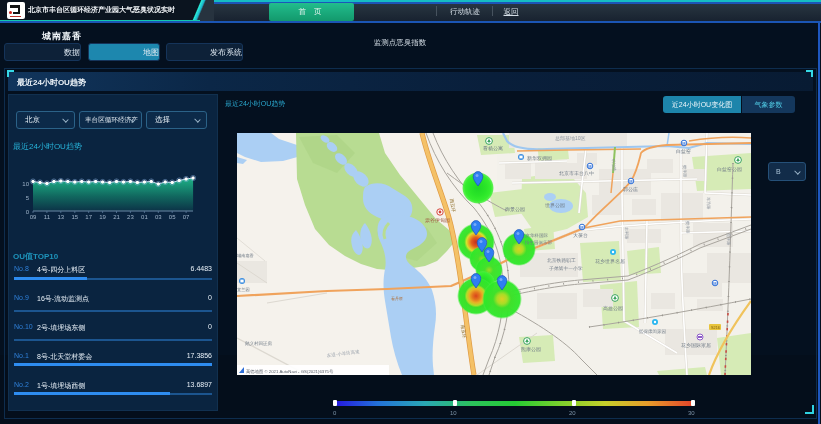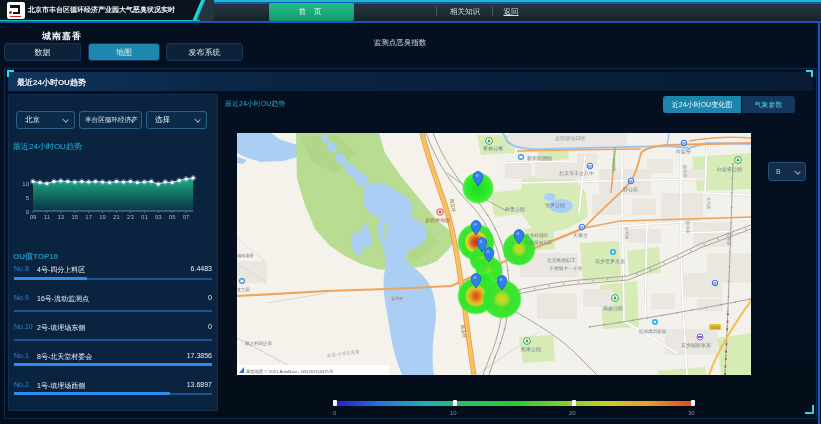--- a/index.html
+++ b/index.html
@@ -23,21 +23,21 @@
 #hdr-underline { position:absolute; left:0; top:21px; width:821px; height:2px; background:#1b55b4; }
 #hdr-teal { position:absolute; left:0; top:20px; width:200px; height:1px; background:#12c9ad; }
 .navbtn { position:absolute; top:3px; height:17px; line-height:17px; color:#d4dde5; font-size:7.5px; text-align:center; }
 #nv1 { left:269px; width:85px; top:3px; height:18px; line-height:18px; background:linear-gradient(180deg,#22bd8d,#13996c); border-radius:2px; letter-spacing:3px; color:#f2f7f5; }
 #nv2 { left:364px; width:72px;margin-top:31px; }
 #nv3 { left:443px; width:44px; }
 #nv4 { left:497px; width:28px;text-decoration:underline; }
 .nsep { position:absolute; top:6px; width:1px; height:10px; background:#46525e; }
 
 #pub { position:absolute; left:42px; top:30px; font-size:9px; font-weight:bold; color:#eef3f7; letter-spacing:1px; }
-.tabbtn { position:absolute; top:43px; height:18px; line-height:18px; text-align:center; font-size:8px; color:#dfe9f2; background:#0d2138; border:1px solid #15345a; border-radius:3px; }
+.tabbtn { position:absolute; top:43px; height:18px; line-height:18px; text-align:right; font-size:8px; color:#dfe9f2; background:#0d2138; border:1px solid #15345a; border-radius:3px; }
 #tb1 { left:4px; width:77px; }
 #tb2 { left:88px; width:72px; background:#1d87ae; }
 #tb3 { left:166px; width:77px; }
 
 #frame { position:absolute; left:4px; top:68px; width:813px; height:351px; border:1px solid #0e2d4e; }
 #corner-tl { position:absolute; left:7px; top:70px; width:7px; height:7px; border-left:2px solid #35d8e6; border-top:2px solid #35d8e6; }
 #edge-r { position:absolute; left:818px; top:23px; width:2px; height:401px; background:#1e57c0; }
 #corner-tr { position:absolute; left:806px; top:70px; width:7px; height:7px; border-right:2px solid #35d8e6; border-top:2px solid #35d8e6; }
 #corner-br { position:absolute; left:805px; top:405px; width:9px; height:9px; border-right:2px solid #2fd3e2; border-bottom:2px solid #2fd3e2; }
 #ptitlebar { position:absolute; left:8px; top:72px; width:805px; height:19px; background:linear-gradient(90deg,#11355c 0%,#0b2747 25%,#091f3b 60%,#081b33 100%); }
@@ -82,21 +82,21 @@
     <div id="logo">
         <i class="b1"></i>
         <i class="b2"></i>
         <i class="b3"></i>
         <div class="dot"></div>
         <div class="txt"></div>
       </div>
     <div id="htitle">北京市丰台区循环经济产业园大气恶臭状况实时</div>
     <div class="navbtn" id="nv1">首 页</div>
     <div class="navbtn" id="nv2">监测点恶臭指数</div>
-    <div class="navbtn" id="nv3">相关知识</div>
+    <div class="navbtn" id="nv3">行动轨迹</div>
     <div class="navbtn" id="nv4">返回</div>
     <div class="nsep" style="left:443px; left:436px;"></div>
     <div class="nsep" style="left:492px;"></div>
   </div>
   <div id="hdr-underline"></div>
   <div id="hdr-teal"></div>
 
   <div id="pub">城南嘉香</div>
   <div class="tabbtn" id="tb1">数据</div>
   <div class="tabbtn" id="tb2">地图</div>

